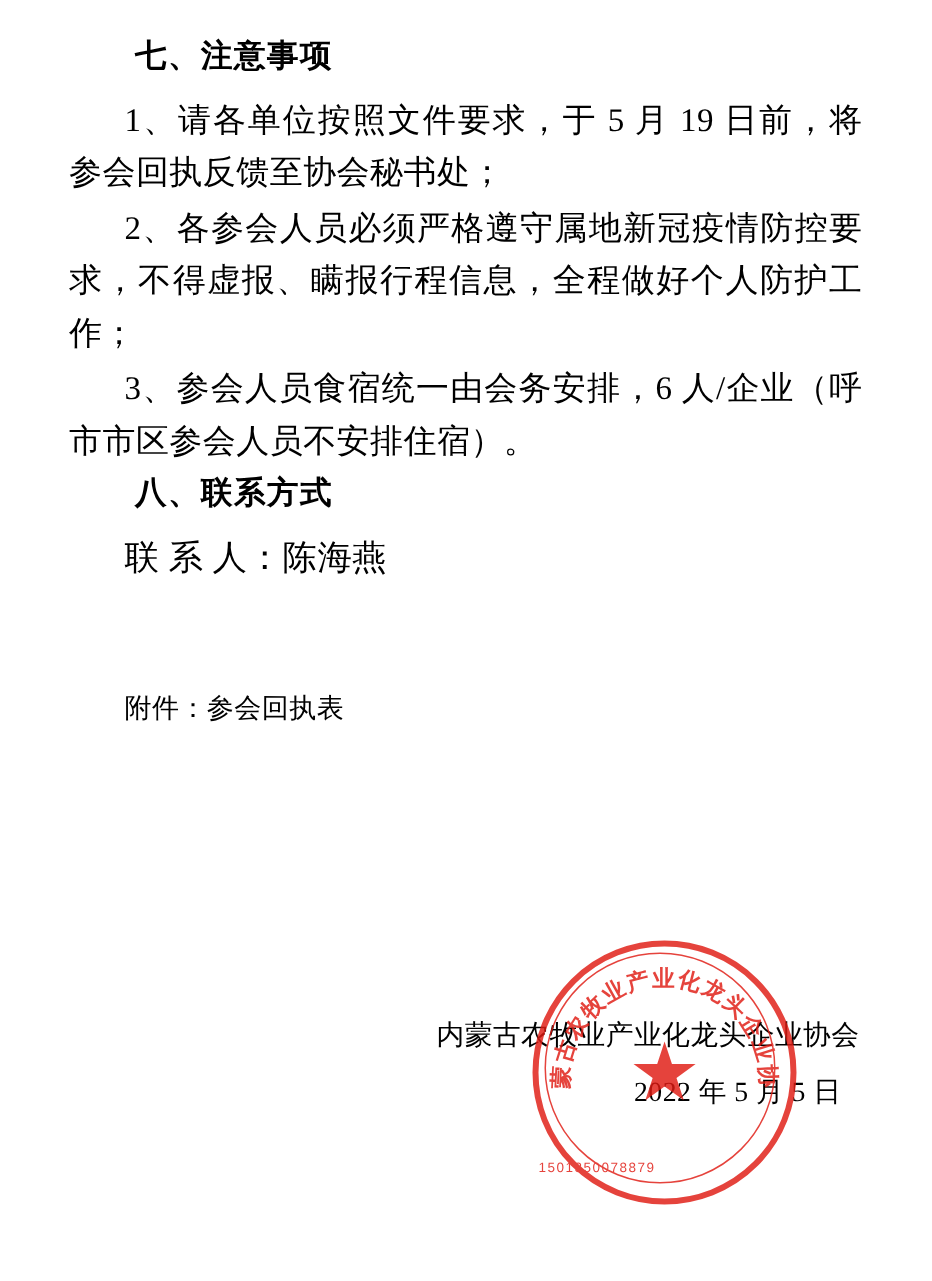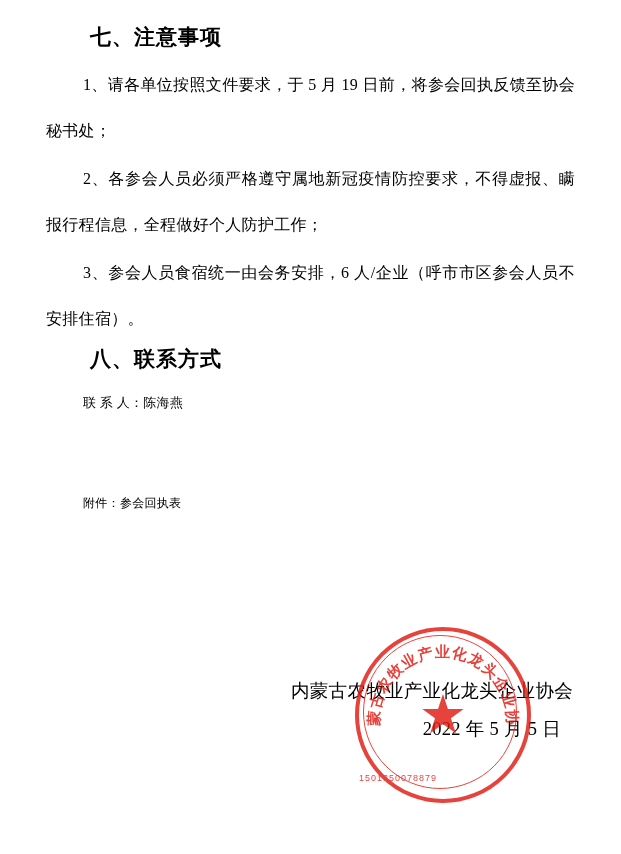--- a/index.html
+++ b/index.html
@@ -25,43 +25,43 @@
   .heading {
     font-family: "DejaVu Serif", serif;
     font-weight: bold;
     font-size: 21px;
     letter-spacing: 1px;
     margin: 0 0 10px 0;
     padding-left: 44px;
     line-height: 30px;
   }
   .para {
-    font-size: 16px;
-    line-height: 46px;
+    font-size: 22px;
+    line-height: 35px;
     margin: 0 0 2px 0;
     text-align: justify;
     text-justify: inter-ideograph;
     letter-spacing: 0.3px;
   }
   .para.indent {
     text-indent: 37px;
   }
   .contact-line {
-    font-size: 13px;
+    font-size: 23px;
     line-height: 38px;
     margin: 0;
     padding-left: 37px;
     letter-spacing: 0.3px;
     white-space: pre;
   }
   .contact-line .lbl {
     display: inline-block;
   }
   .attach {
-    font-size: 12px;
+    font-size: 18px;
     line-height: 38px;
     margin: 0;
     padding-left: 37px;
     letter-spacing: 0.3px;
     font-family: Liberation Serif, serif;
   }
   .spacer-lg { height: 62px; }
 
   
   .sign-block {

